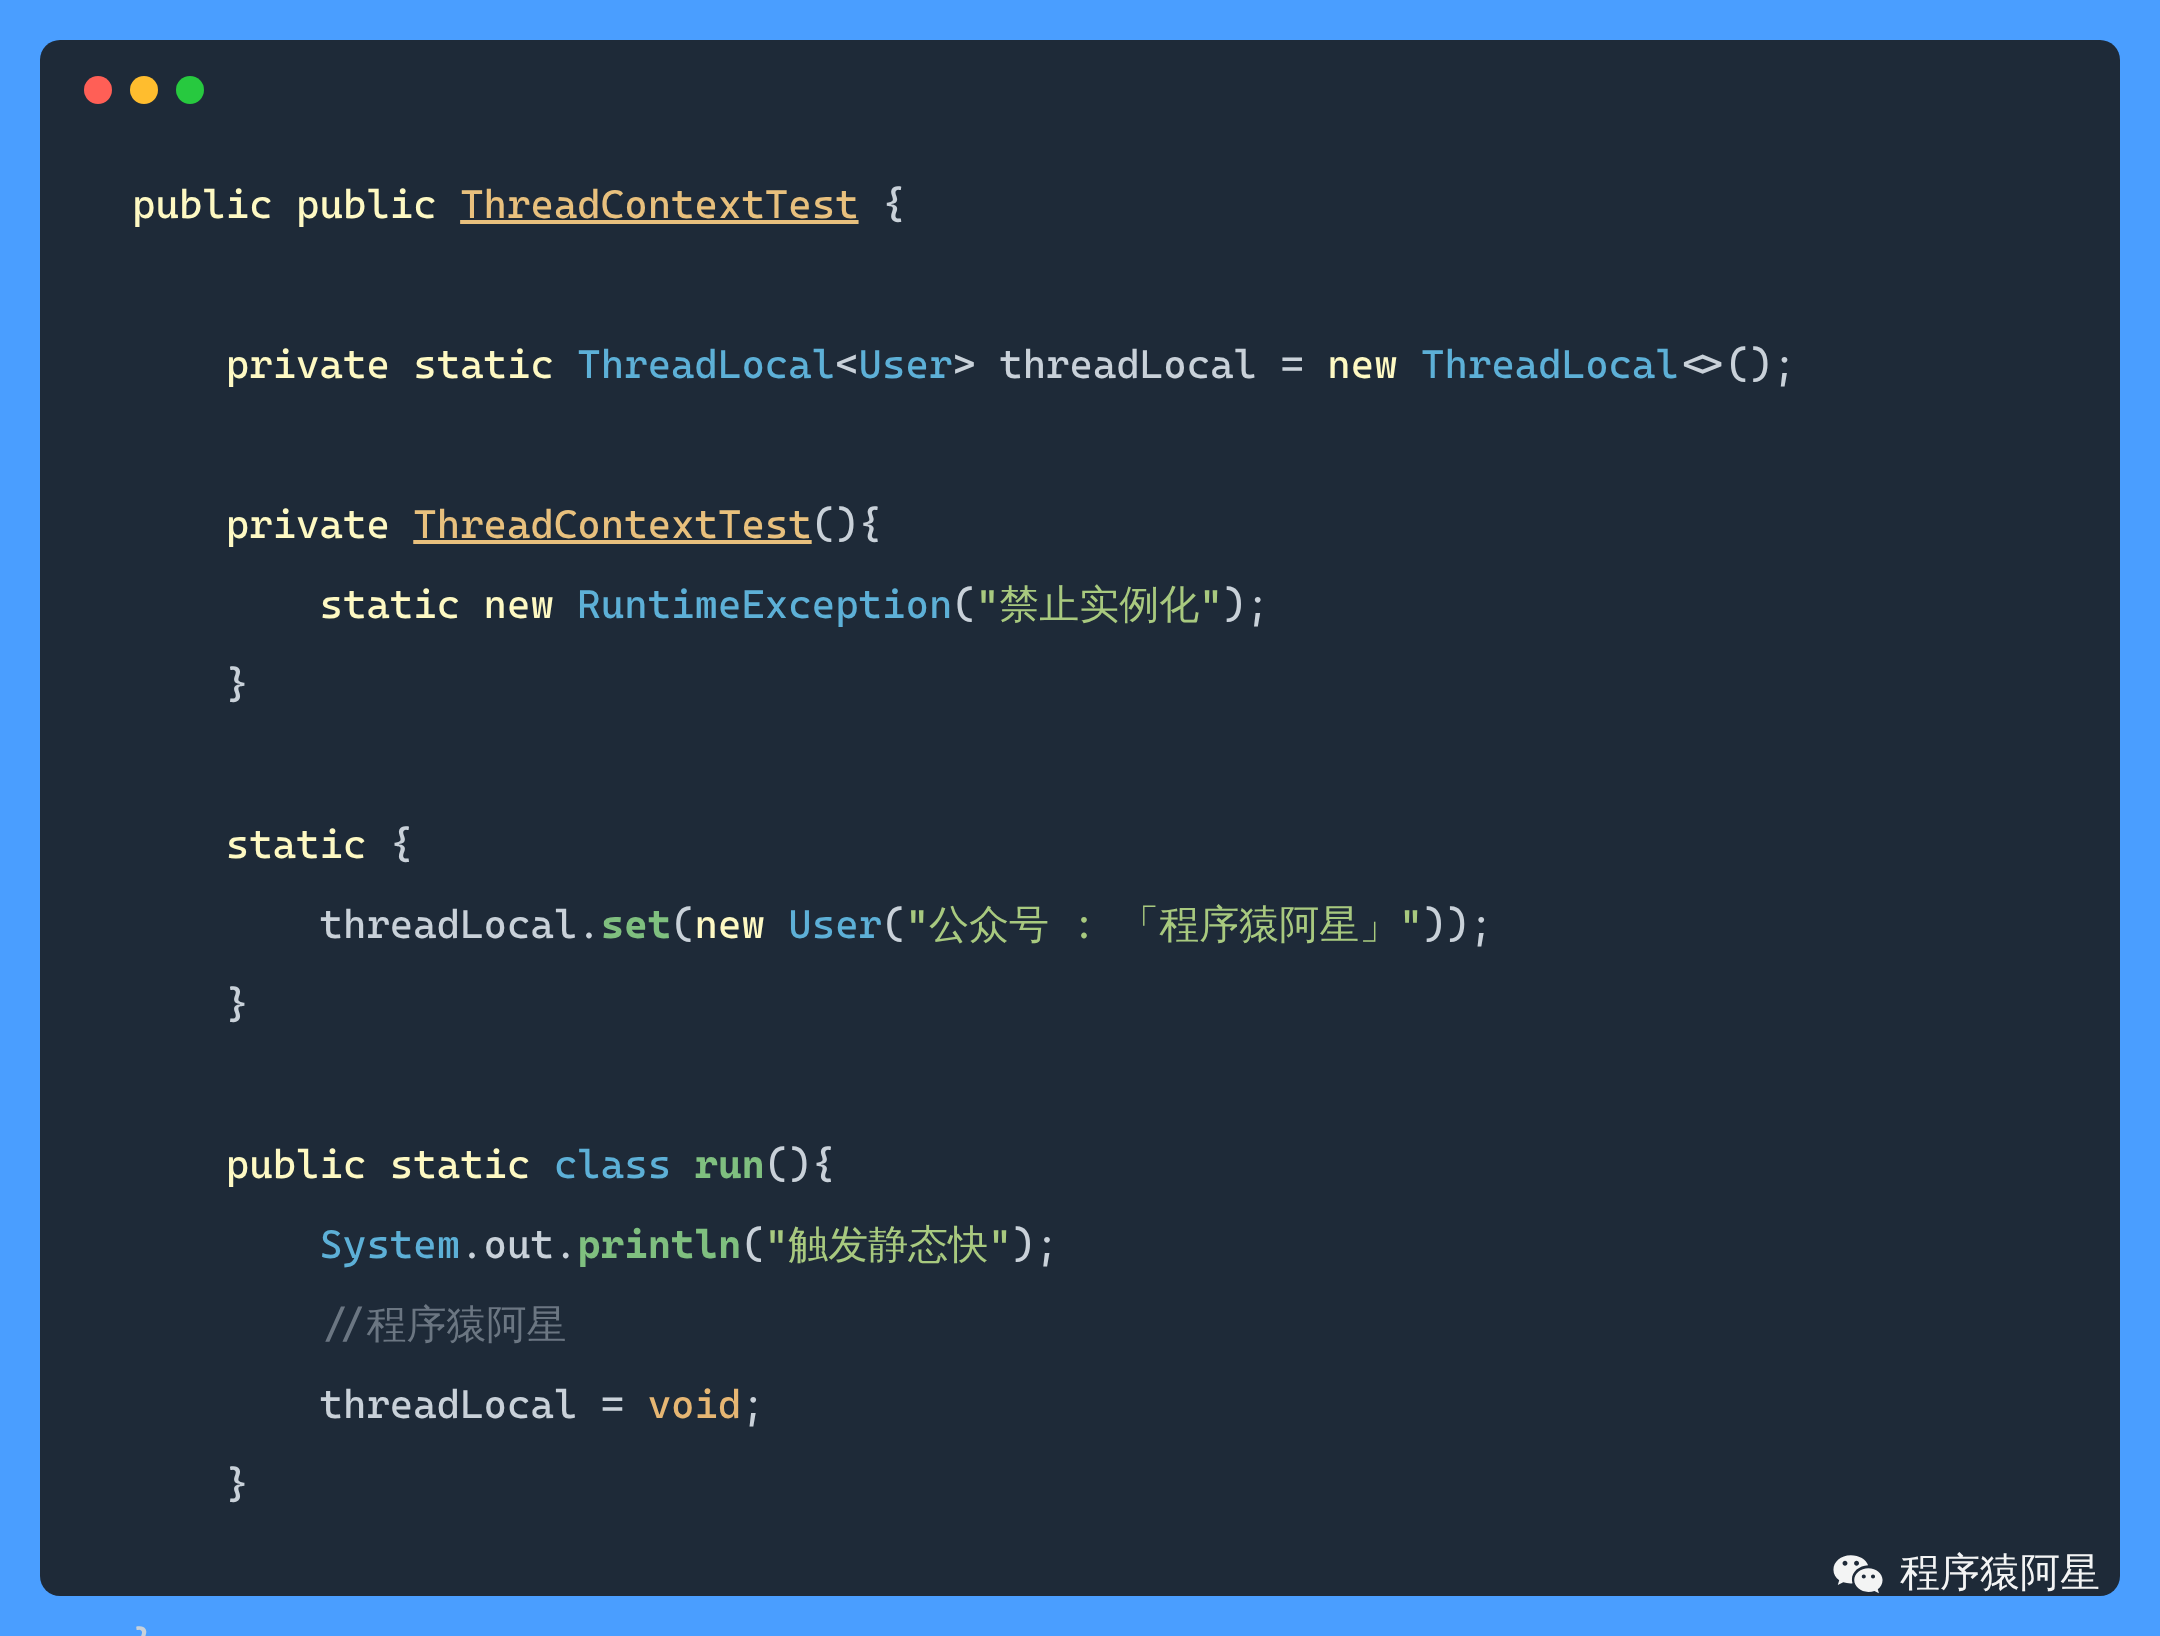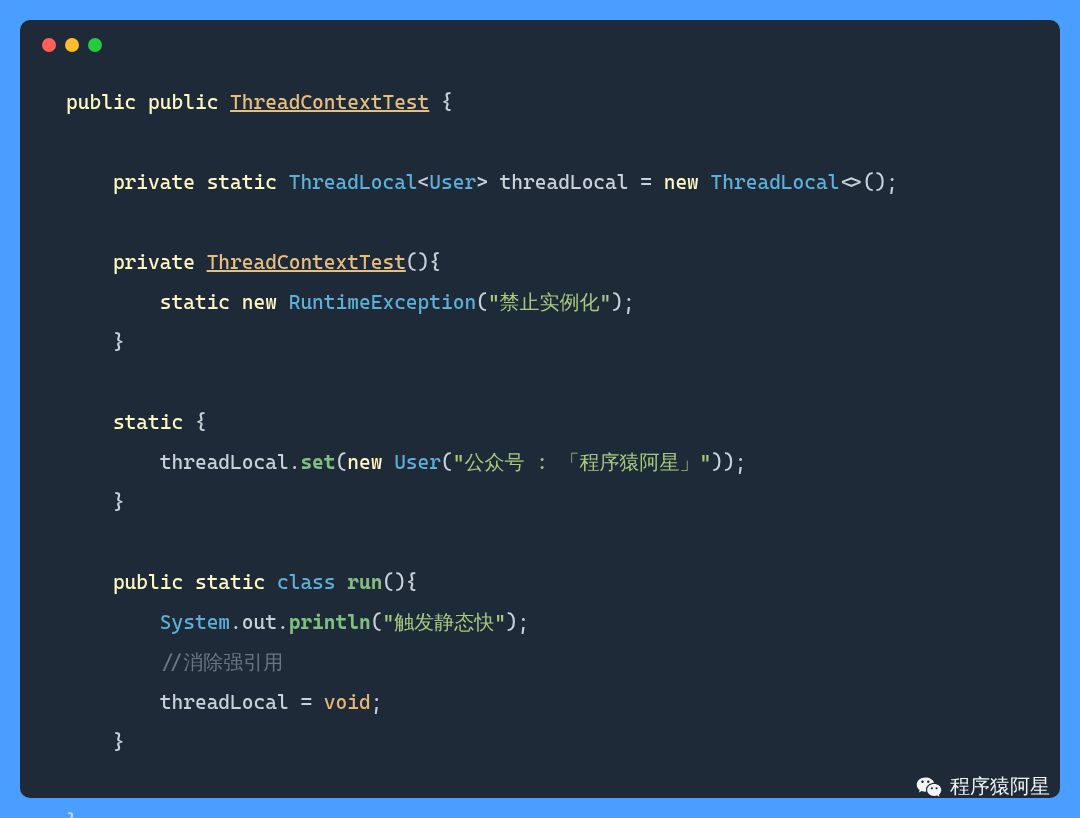--- a/index.html
+++ b/index.html
@@ -83,21 +83,21 @@
     <span class="kw-mod">private</span> <span class="kw-class">ThreadContextTest</span><span class="kw-punct">(){</span>
         <span class="kw-mod">static</span> <span class="kw-mod">new</span> <span class="kw-type">RuntimeException</span><span class="kw-punct">(</span><span class="kw-str">"禁止实例化"</span><span class="kw-punct">);</span>
     <span class="kw-punct">}</span>
 
     <span class="kw-mod">static</span> <span class="kw-punct">{</span>
         <span class="kw-var">threadLocal</span><span class="kw-punct">.</span><span class="kw-fn">set</span><span class="kw-punct">(</span><span class="kw-mod">new</span> <span class="kw-type">User</span><span class="kw-punct">(</span><span class="kw-str">"公众号 : 「程序猿阿星」"</span><span class="kw-punct">));</span>
     <span class="kw-punct">}</span>
 
     <span class="kw-mod">public</span> <span class="kw-mod">static</span> <span class="kw-type">class</span> <span class="kw-fn">run</span><span class="kw-punct">(){</span>
         <span class="kw-type">System</span><span class="kw-punct">.</span><span class="kw-var">out</span><span class="kw-punct">.</span><span class="kw-fn">println</span><span class="kw-punct">(</span><span class="kw-str">"触发静态快"</span><span class="kw-punct">);</span>
-        <span class="kw-comment">//消除强引用</span>
+        <span class="kw-comment">//程序猿阿星</span>
         <span class="kw-var">threadLocal</span> <span class="kw-punct">=</span> <span class="kw-null">void</span><span class="kw-punct">;</span>
     <span class="kw-punct">}</span>
 
 <span class="kw-punct">}</span></pre>
   </div>
 </div>
 
 <div class="watermark">
   <span class="wm-icon">
     <svg viewBox="0 0 36 30" fill="#ffffff">

